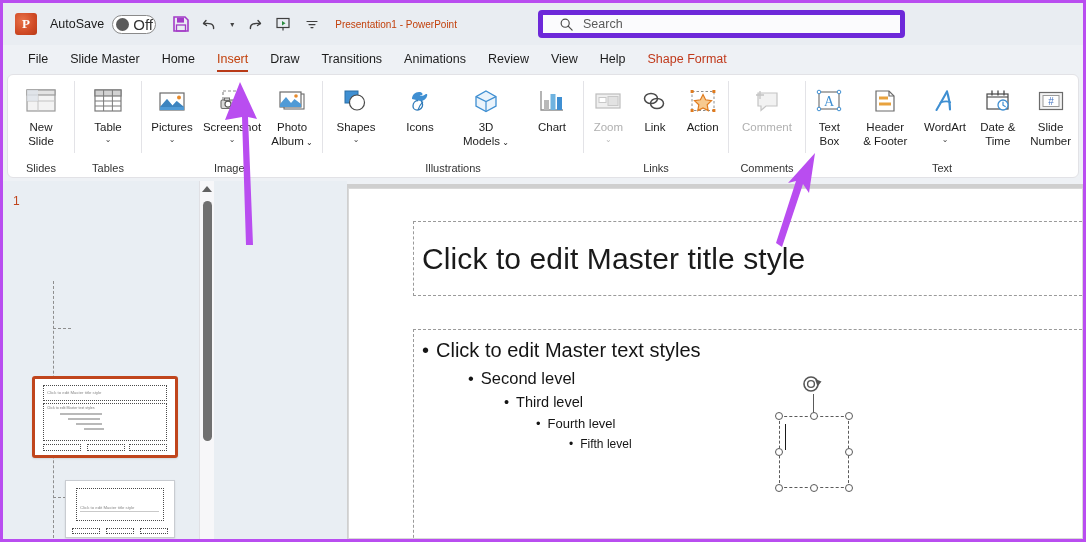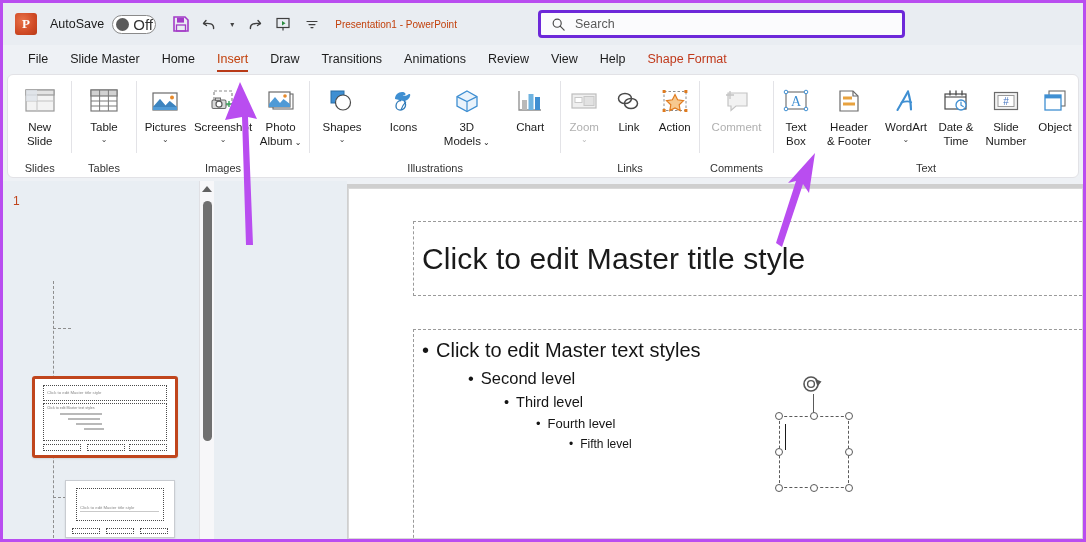--- a/index.html
+++ b/index.html
@@ -46,22 +46,22 @@
   .toggle .tlabel { font-size: 15px; color: #333; margin-left: 4px; }
   .qat { display: flex; align-items: center; margin-left: 12px; gap: 3px; }
   .qbtn {
     width: 26px; height: 26px; display: flex; align-items: center; justify-content: center;
     border-radius: 3px;
   }
   .qcaret { font-size: 8px; color: #444; width: 12px; text-align: center; }
   .doctitle { margin-left: 10px; font-size: 10px; color: #c2410c; }
   .searchbox {
     position: absolute; left: 535px; top: 7px; width: 367px; height: 28px;
-    background: #fbfbfd; border: 3px solid #6d28d9; border-radius: 4px;
-    display: flex; align-items: center; padding-left: 10px;
+    background: #fbfbfd; border: 5px solid #6d28d9; border-radius: 4px;
+    display: flex; align-items: center; padding-left: 16px;
   }
   .searchbox .ph { font-size: 12.5px; color: #5a5a5a; margin-left: 9px; }
 
   
   .tabstrip {
     position: absolute; left: 0; top: 42px; right: 0; height: 28px;
     background: #eef1f5;
     display: flex; align-items: center; padding-left: 14px; gap: 0px;
   }
   .tab {
@@ -495,30 +495,20 @@
         <div class="btn" style="width:52px">
           <div class="ico">
             <svg width="30" height="26" viewBox="0 0 30 26">
               <rect x="3.5" y="4.5" width="23" height="17" fill="#f3f3f3" stroke="#6b6b6b" stroke-width="1.2"></rect>
               <rect x="7" y="7.5" width="16" height="11" fill="#fff" stroke="#9a9a9a" stroke-width="1"></rect>
               <text x="15" y="16.5" font-size="10" fill="#3f6fbf" text-anchor="middle" font-family="Liberation Sans, sans-serif">#</text>
             </svg>
           </div>
           <div class="lbl">Slide<br>Number</div>
         </div>
-        <div class="btn" style="width:46px">
-          <div class="ico">
-            <svg width="28" height="26" viewBox="0 0 28 26">
-              <rect x="8" y="3" width="16" height="15" fill="#fff" stroke="#6b6b6b" stroke-width="1.1"></rect>
-              <rect x="4" y="7" width="16" height="15" fill="#fff" stroke="#3f8fd2" stroke-width="1.3"></rect>
-              <rect x="4" y="7" width="16" height="3.4" fill="#3f8fd2"></rect>
-            </svg>
-          </div>
-          <div class="lbl">Object</div>
-        </div>
       </div>
       <div class="grp-label">Text</div>
     </div>
   </div>
 
   <div class="leftpane">
     <div class="slidenum">1</div>
 
     <div class="connector" style="left:50px; top:100px; height:262px;"></div>
     <div class="conn-h" style="left:50px; top:147px; width:18px;"></div>

